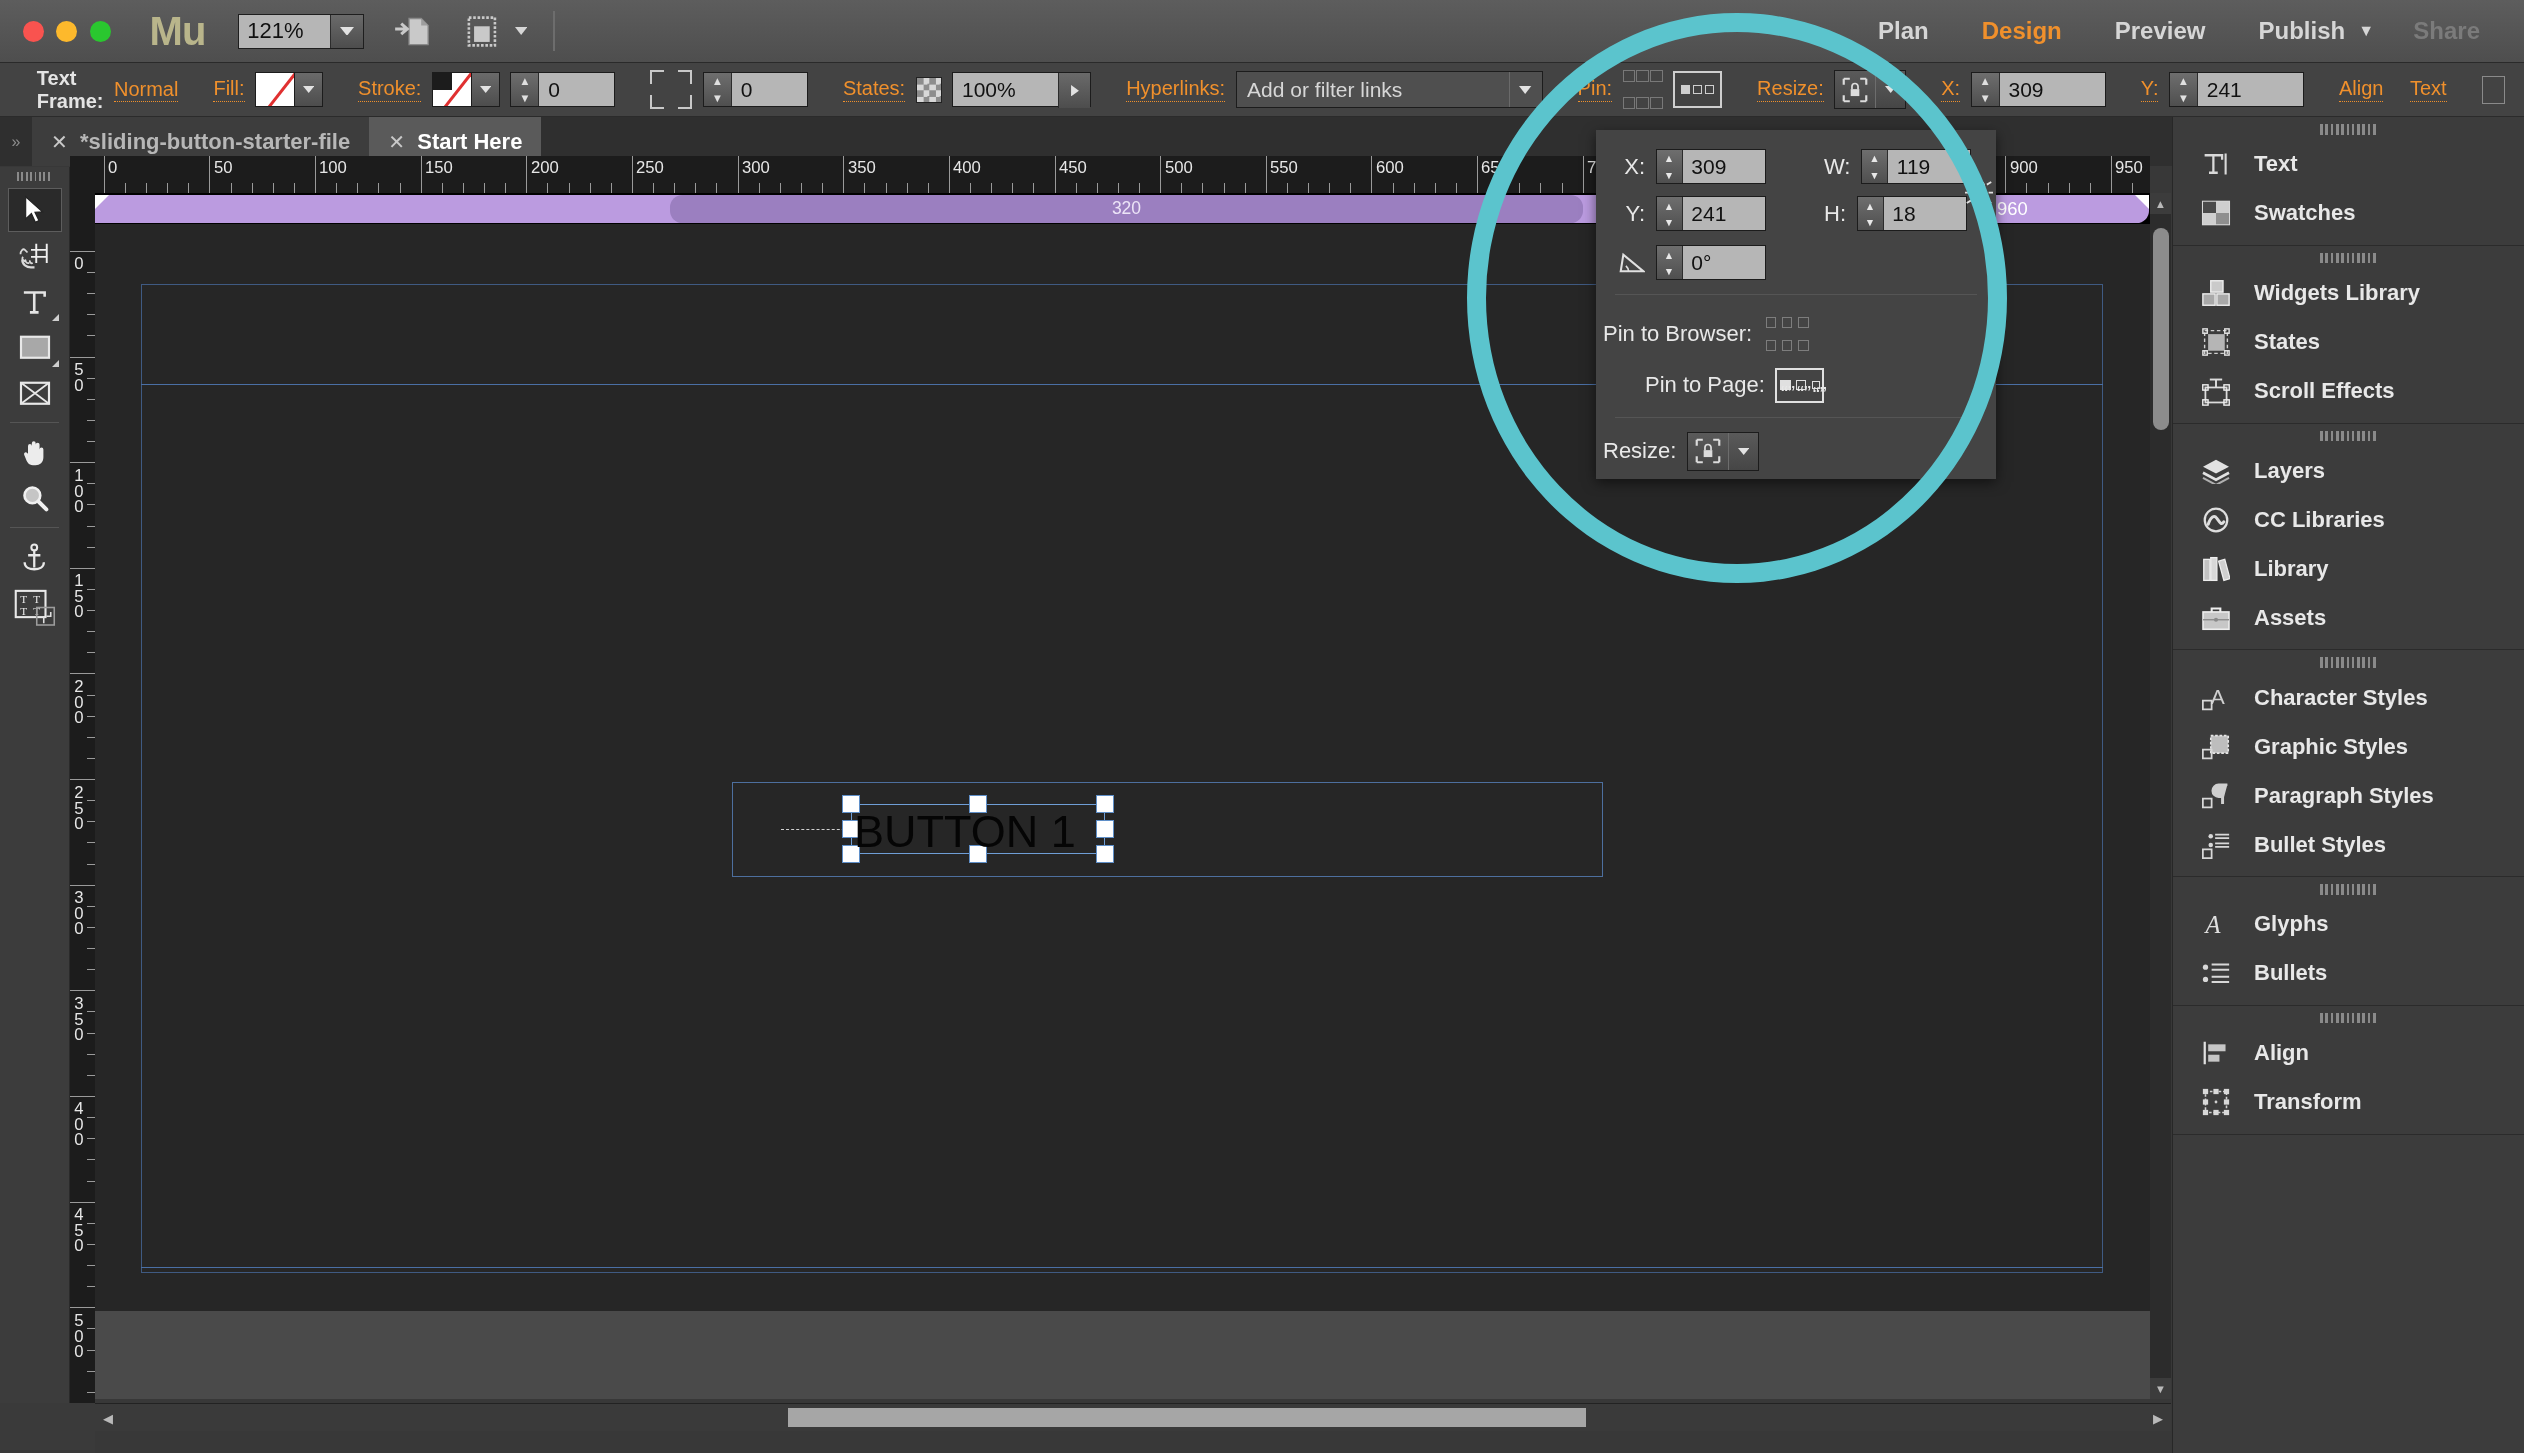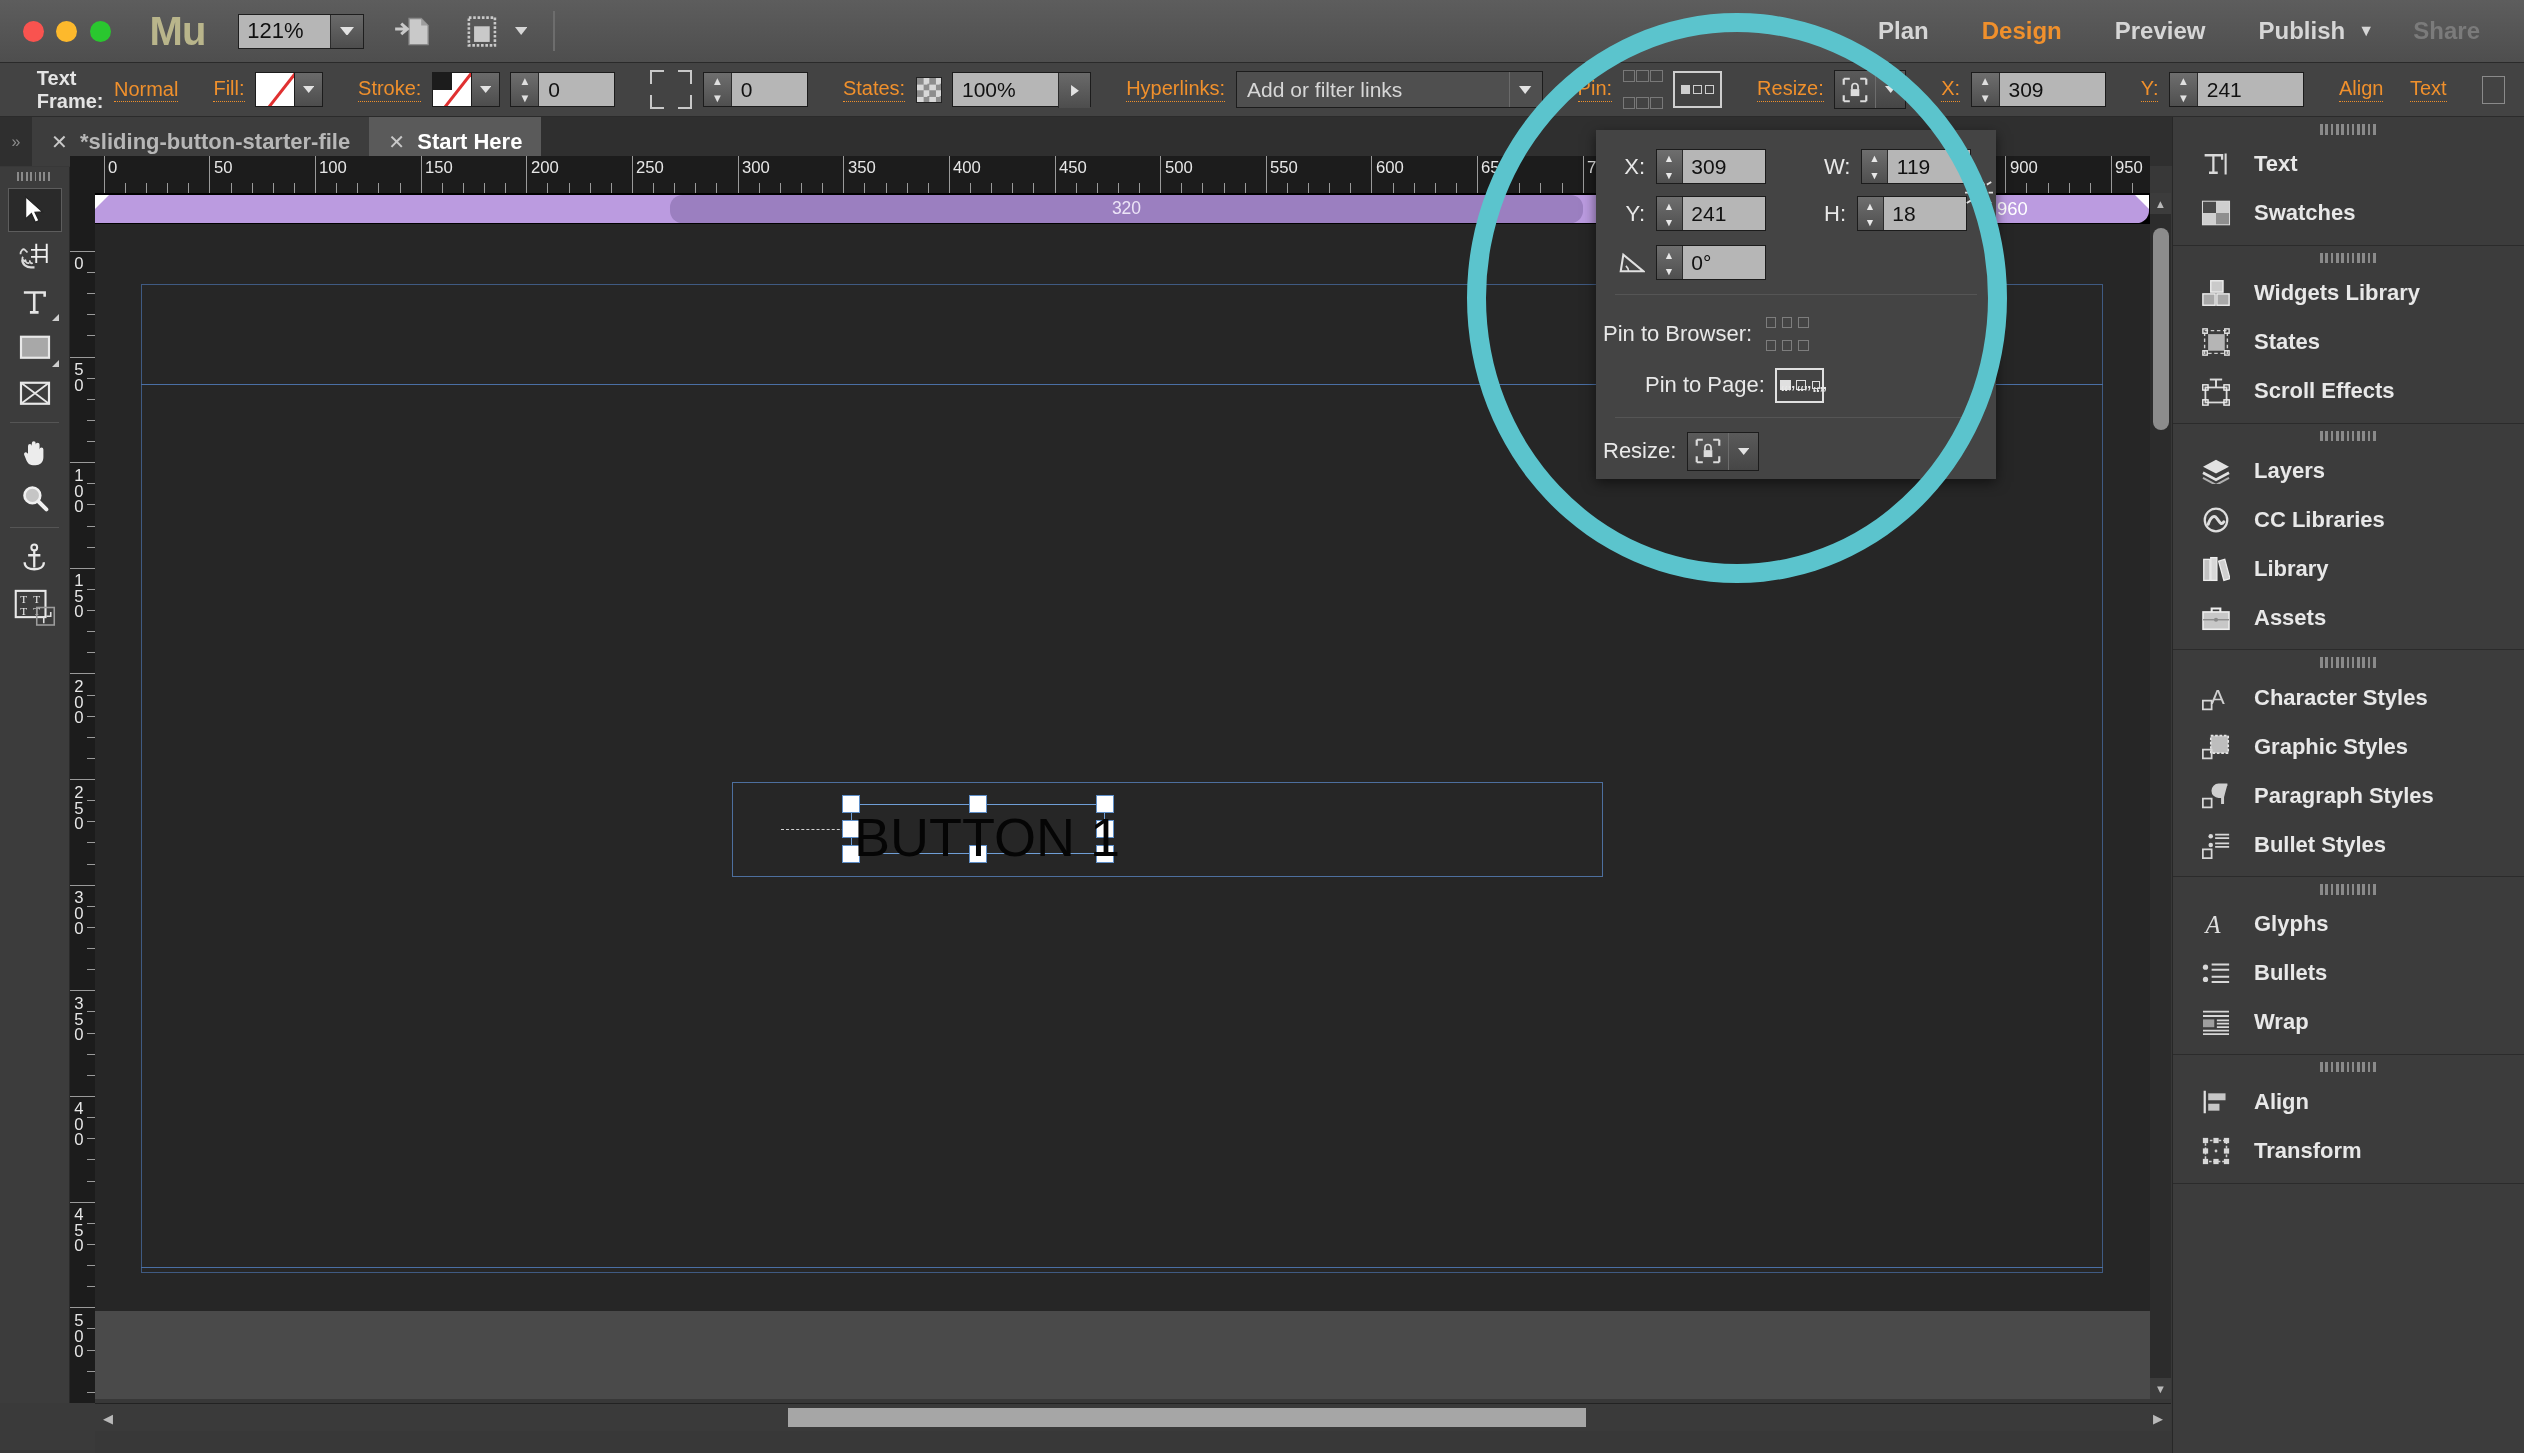--- a/index.html
+++ b/index.html
@@ -155,21 +155,21 @@
     border:0.9px solid #3f5a82; }
   .marginbox { position:absolute; left:46px; top:160px; width:1962px; height:884px;
     border-top:0.9px solid #4a6fa5; border-bottom:0.9px solid #4a6fa5; }
   .txtframe { position:absolute; left:637px; top:558px; width:871px; height:95px;
     border:0.9px solid #4d6f9e; }
   .sel-box { position:absolute; left:756px; top:580px; width:254px; height:50px; }
   .sel-box .edge { position:absolute; inset:0; border:1.8px solid #6f9ed6; }
   .hdl { position:absolute; width:17.5px; height:17.5px; background:#ffffff;
     border:1.8px solid #5f8fc8; }
   .btn-label { position:absolute; left:759px; top:582px; color:#050505;
-    font-size:54px; font-family:"Liberation Sans",sans-serif; letter-spacing:0px;
+    font-size:45px; font-family:"Liberation Sans",sans-serif; letter-spacing:0px;
     white-space:nowrap; }
   .baseline-dash { position:absolute; left:686px; top:605px; width:74px; height:0;
     border-top:1.8px dashed #cfcfcf; }
 
   
   .vscroll { position:absolute; left:2150px; top:193px; width:21px; height:1206px;
     background:#2c2c2c; }
   .vscroll .up,.vscroll .dn { position:absolute; left:0; width:21px; height:21px;
     background:#3c3c3c; display:flex; align-items:center; justify-content:center;
     color:#b9b9b9; font-size:11.4px; }
@@ -916,30 +916,20 @@
           <span class="picon">
             <svg width="30" height="24.5" viewBox="0 0 34 28">
               <circle cx="5" cy="7" r="3" fill="#d8d8d8"></circle>
               <path d="M12 4h20M12 10h20" stroke="#d8d8d8" stroke-width="2.4"></path>
               <circle cx="5" cy="21" r="3" fill="#d8d8d8"></circle>
               <path d="M12 18h20M12 24h20" stroke="#d8d8d8" stroke-width="2.4"></path>
             </svg>
           </span>
           <span class="ptext">Bullets</span>
         </div>
-        <div class="prow">
-          <span class="picon">
-            <svg width="30" height="26" viewBox="0 0 34 30">
-              <path d="M2 3h30M2 8h30M2 25h30M2 29h30" stroke="#d8d8d8" stroke-width="2.2"></path>
-              <rect x="2" y="12" width="13" height="9" fill="#9e9e9e"></rect>
-              <path d="M18 13h14M18 17h14M18 21h14" stroke="#d8d8d8" stroke-width="2"></path>
-            </svg>
-          </span>
-          <span class="ptext">Wrap</span>
-        </div>
       </div>
       <div class="pgroup">
         <div class="pgrip"></div>
         <div class="prow">
           <span class="picon">
             <svg width="28" height="26" viewBox="0 0 32 30">
               <path d="M3 2v26" stroke="#e0e0e0" stroke-width="2.6"></path>
               <rect x="7" y="5" width="20" height="8" fill="#c6c6c6"></rect>
               <rect x="7" y="17" width="13" height="8" fill="#c6c6c6"></rect>
             </svg>

